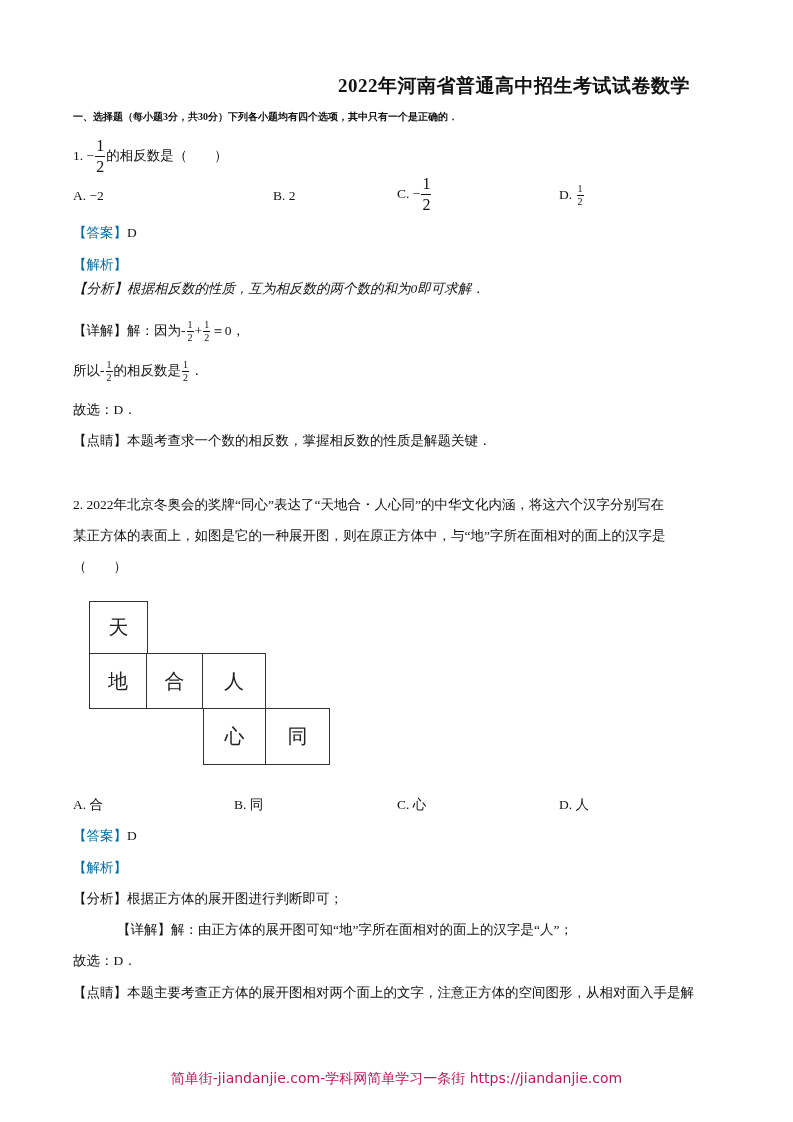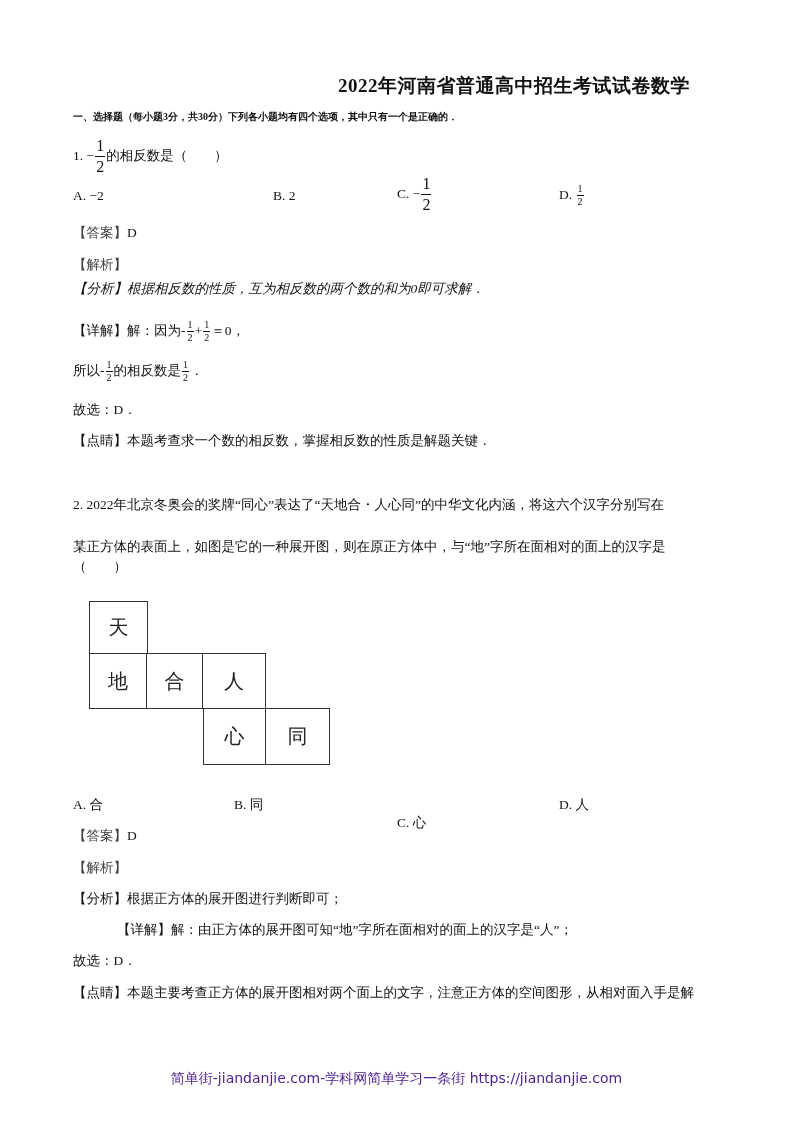--- a/index.html
+++ b/index.html
@@ -9,39 +9,39 @@
     color: #111;
   }
   .title {
     position: absolute; left: 0; width: 690px; top: 73px;
     text-align: right; font-size: 19px; font-weight: bold; letter-spacing: 0.5px;
   }
   .section {
     position: absolute; left: 73px; top: 110px; font-size: 10px; font-weight: bold;
   }
   .line { position: absolute; left: 73px; font-size: 13.5px; white-space: nowrap; }
-  .blue { color: #404040; }
+  .blue { color: #0369a1; }
   .frac {
     display: inline-flex; flex-direction: column; align-items: center;
     vertical-align: middle; line-height: 1; margin: 0 1px;
   }
   .frac .num { padding: 0 1px 1px; border-bottom: 1px solid #111; }
   .frac .den { padding-top: 1px; }
   .frac.big { font-size: 16px; }
   .frac.big .num, .frac.big .den { padding-top: 2px; padding-bottom: 2px; }
   .frac.small { font-size: 10px; }
   .opt { position: absolute; font-size: 13.5px; white-space: nowrap; text-align: right; }
   .net-cell {
     position: absolute; border: 1px solid #333; box-sizing: border-box;
     display: flex; align-items: center; justify-content: center;
     font-family: "DejaVu Sans", sans-serif; font-size: 20px; color: #222;
   }
   .footer {
     position: absolute; left: 0; width: 793px; top: 1070px; text-align: center;
-    font-family: "DejaVu Sans", sans-serif; font-size: 14px; color: #4c1d95;
+    font-family: "DejaVu Sans", sans-serif; font-size: 14px; color: #be185d;
   }
 </style>
 </head>
 <body>
 
 <div class="title">2022年河南省普通高中招生考试试卷数学</div>
 <div class="section">一、选择题（每小题3分，共30分）下列各小题均有四个选项，其中只有一个是正确的．</div>
 
 <div class="line" style="top:136px;">
   <span>1.</span>
@@ -91,35 +91,35 @@
       <span class="num">1</span>
       <span class="den">2</span>
     </span><span>．</span>
 </div>
 <div class="line" style="top:401px;">故选：D．</div>
 <div class="line" style="top:432px;">
   <span>【点睛】</span><span>本题考查求一个数的相反数，掌握相反数的性质是解题关键．</span>
 </div>
 
 <div class="line" style="top:496px;">2. 2022年北京冬奥会的奖牌“同心”表达了“天地合・人心同”的中华文化内涵，将这六个汉字分别写在</div>
-<div class="line" style="top:527px;margin-top:11px;">某正方体的表面上，如图是它的一种展开图，则在原正方体中，与“地”字所在面相对的面上的汉字是</div>
+<div class="line" style="top:527px;">某正方体的表面上，如图是它的一种展开图，则在原正方体中，与“地”字所在面相对的面上的汉字是</div>
 <div class="line" style="top:558px;">（　　）</div>
 
 <div>
   <div class="net-cell" style="left:89px; top:601px; width:59px; height:53px;">天</div>
   <div class="net-cell" style="left:89px; top:653px; width:58px; height:56px;">地</div>
   <div class="net-cell" style="left:146px; top:653px; width:57px; height:56px;">合</div>
   <div class="net-cell" style="left:202px; top:653px; width:64px; height:56px;">人</div>
   <div class="net-cell" style="left:203px; top:708px; width:63px; height:57px;">心</div>
   <div class="net-cell" style="left:265px; top:708px; width:65px; height:57px;">同</div>
 </div>
 
 <div class="opt" style="left:73px; top:796px;">A. 合</div>
 <div class="opt" style="left:234px; top:796px;">B. 同</div>
-<div class="opt" style="left:397px; top:796px;margin-top:18px;">C. 心</div>
+<div class="opt" style="left:397px; top:796px;">C. 心</div>
 <div class="opt" style="left:559px; top:796px;">D. 人</div>
 
 <div class="line" style="top:827px;">
   <span class="blue">【答案】</span><span>D</span>
 </div>
 <div class="line blue" style="top:859px;">【解析】</div>
 <div class="line" style="top:890px;">
   <span>【分析】</span><span>根据正方体的展开图进行判断即可；</span>
 </div>
 <div class="line" style="top:921px;margin-left:44px;">

